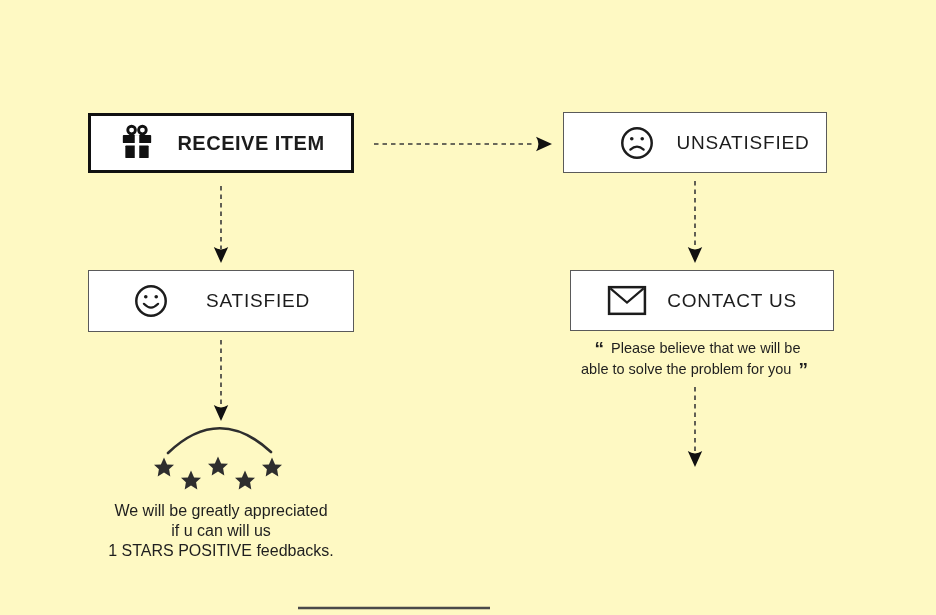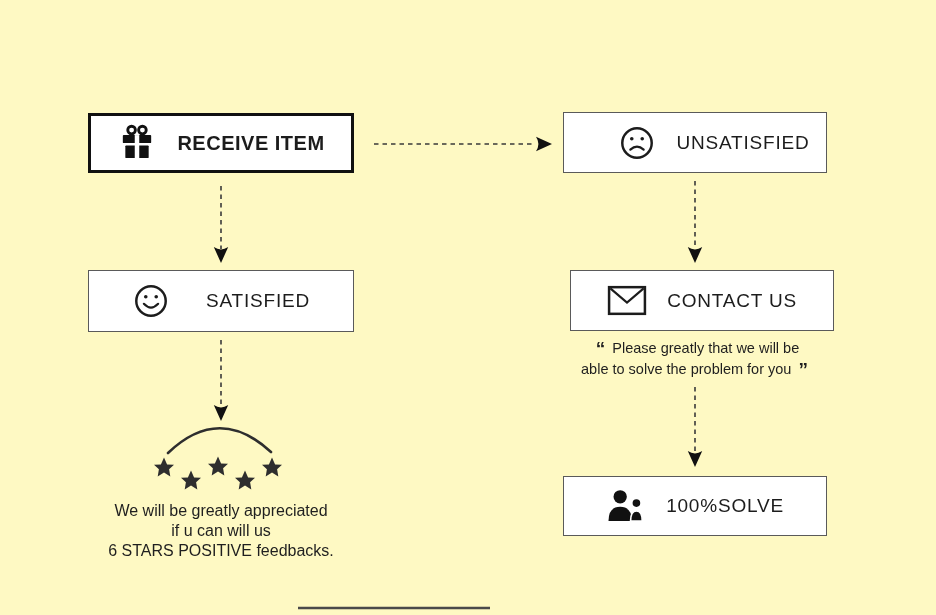--- a/index.html
+++ b/index.html
@@ -113,37 +113,28 @@
     <svg class="icon" width="40" height="31" viewBox="0 0 48 37">
       <rect x="2.5" y="2.5" width="43" height="32" fill="none" stroke="#1c1c1c" stroke-width="3"></rect>
       <path d="M4,4 L24,21 L44,4" fill="none" stroke="#1c1c1c" stroke-width="2.6"></path>
     </svg>
     <span class="label">CONTACT US</span>
   </div>
 
   <div class="quote">
     <div>
       <span class="qmark">“</span>
-      <span>Please greatly that we will be</span>
+      <span>Please believe that we will be</span>
     </div>
     <div>
       <span>able to solve the problem for you</span>
       <span class="qmark">”</span>
     </div>
   </div>
 
-  <div class="box" id="solve-box">
-    <svg class="icon" width="40" height="34" viewBox="0 0 48 40">
-      <circle cx="17" cy="9" r="8" fill="#111"></circle>
-      <path d="M3,38 Q3,21 17,21 Q31,21 31,38 Z" fill="#111"></path>
-      <circle cx="36.5" cy="16.5" r="5.6" fill="#111" stroke="#fff" stroke-width="2"></circle>
-      <path d="M29.5,38 Q29.5,26 36.5,26 Q43.5,26 43.5,38 Z" fill="#111" stroke="#fff" stroke-width="2"></path>
-    </svg>
-    <span class="label">100%SOLVE</span>
-  </div>
 
   <div class="note">
     <div>We will be greatly appreciated</div>
     <div>if u can will us</div>
-    <div>6 STARS POSITIVE feedbacks.</div>
+    <div>1 STARS POSITIVE feedbacks.</div>
   </div>
 
 </div>
 
 </body></html>

